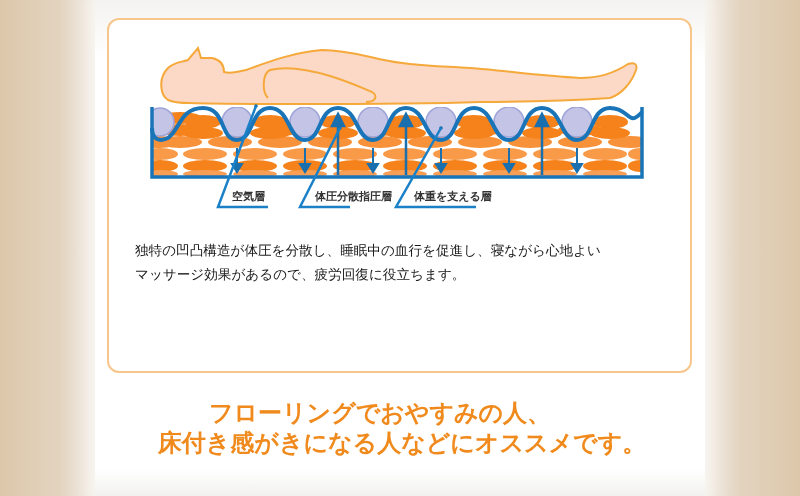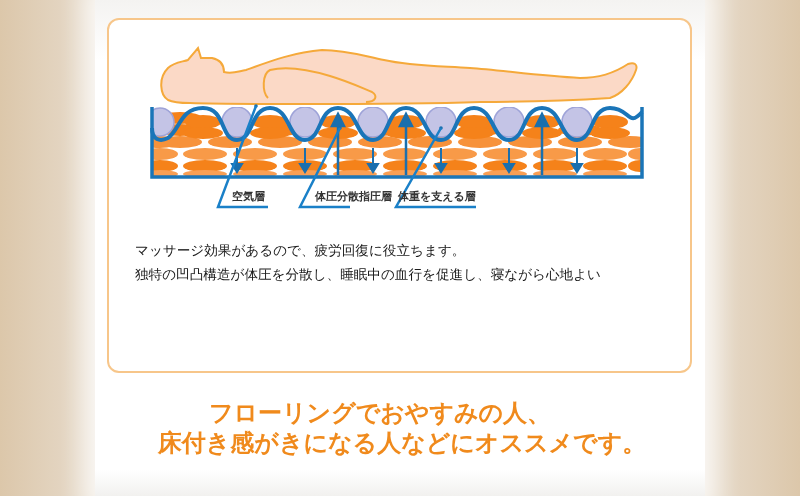--- a/index.html
+++ b/index.html
@@ -239,21 +239,21 @@
     <path d="M256,106 L218,207 L268,207" fill="none"></path>
     <circle cx="340" cy="128" r="1.8" stroke="none"></circle>
     <path d="M340,128 L300,207 L350,207" fill="none"></path>
     <circle cx="441" cy="128" r="1.8" stroke="none"></circle>
     <path d="M441,128 L396,207 L476,207" fill="none"></path>
   </g>
 </svg>
 
 <span class="callout-label" style="left:232px;top:189px;">空気層</span>
 <span class="callout-label" style="left:315px;top:189px;">体圧分散指圧層</span>
-<span class="callout-label" style="left:398px;top:189px;font-family:Liberation Mono, monospace;">体重を支える層</span>
+<span class="callout-label" style="left:414px;top:189px;font-family:Liberation Mono, monospace;">体重を支える層</span>
 
 <div class="body-text">
+  <p>独特の凹凸構造が体圧を分散し、睡眠中の血行を促進し、寝ながら心地よい</p>
   <p>マッサージ効果があるので、疲労回復に役立ちます。</p>
-  <p>独特の凹凸構造が体圧を分散し、睡眠中の血行を促進し、寝ながら心地よい</p>
 </div>
 
 <div class="headline l1">フローリングでおやすみの人、</div>
 <div class="headline l2">床付き感がきになる人などにオススメです。</div>
 
 </body></html>

